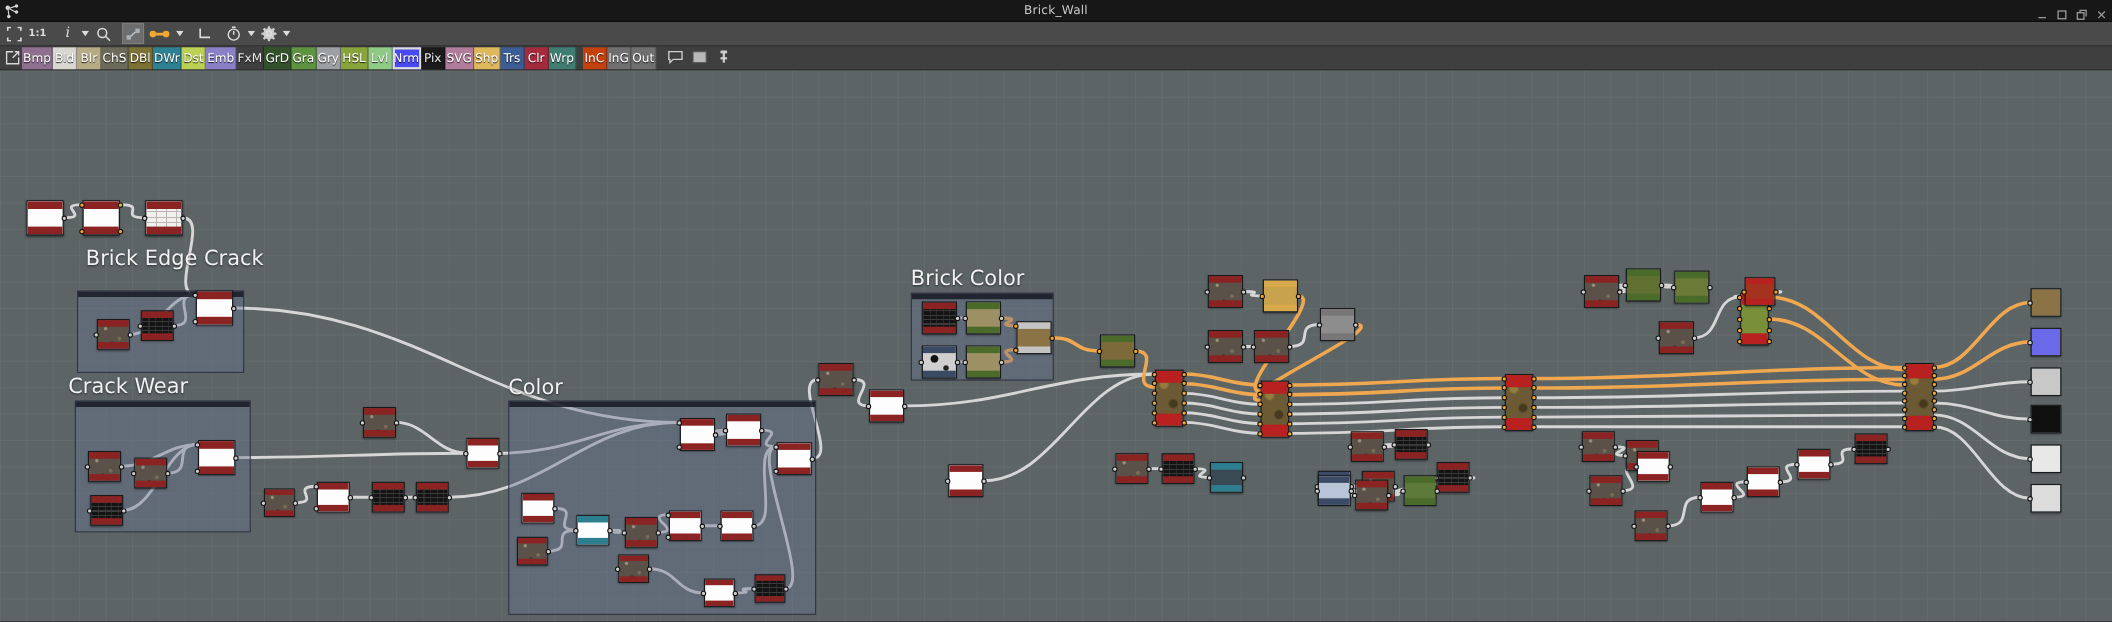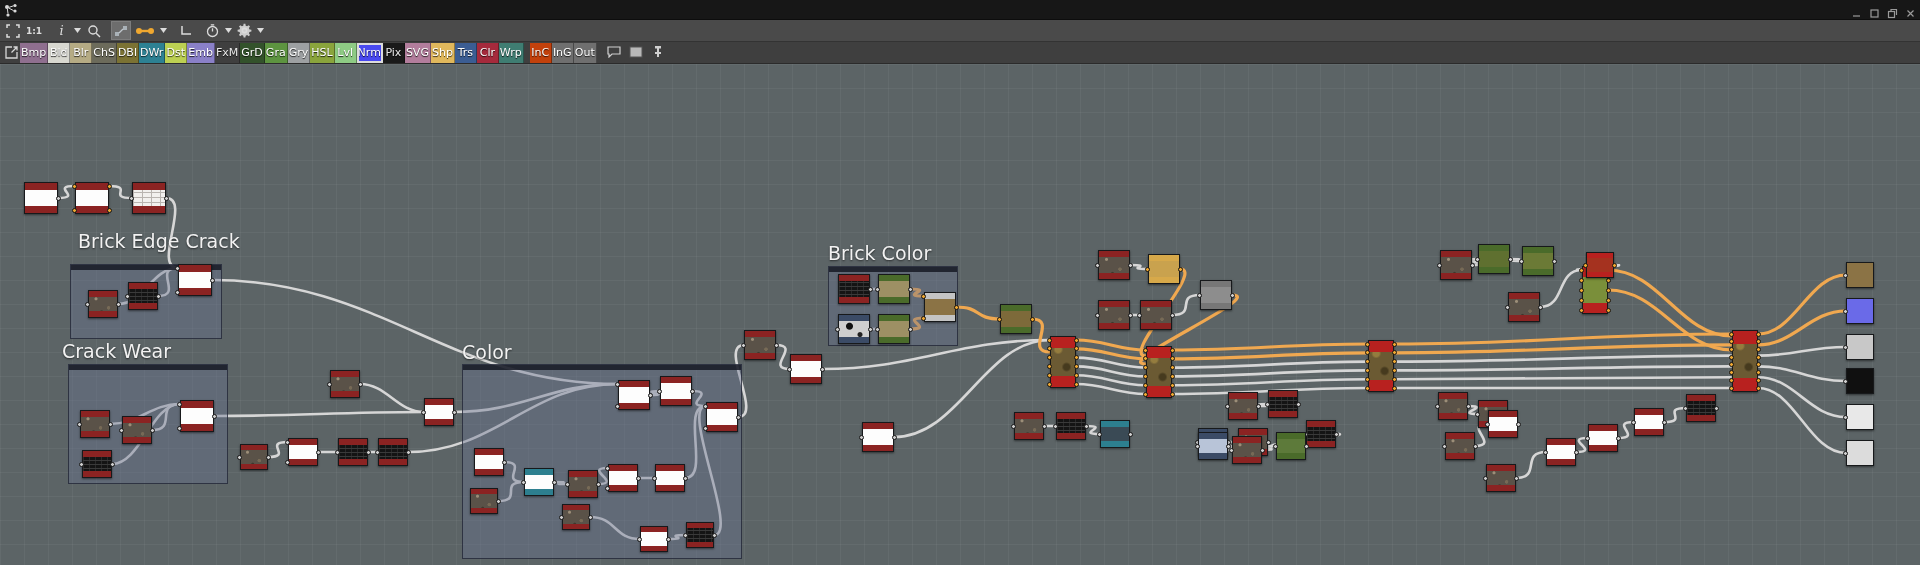--- a/index.html
+++ b/index.html
@@ -125,20 +125,21 @@
   <div class="titlebar">
     <span class="tb-left-icon">
       <svg width="15" height="15" viewBox="0 0 15 15">
         <circle cx="3" cy="4" r="2" fill="#d8d8d8"></circle>
         <circle cx="11" cy="2.5" r="1.6" fill="#d8d8d8"></circle>
         <circle cx="11" cy="8" r="1.6" fill="#d8d8d8"></circle>
         <circle cx="4" cy="12" r="1.6" fill="#d8d8d8"></circle>
         <path d="M4.5 4.5 L9.6 2.8 M4.6 5 L9.6 7.6 M3.4 6 L4 10.5" stroke="#d8d8d8" stroke-width="1" fill="none"></path>
       </svg>
     </span>
+    <div class="title-text">Brick_Wall</div>
     <div class="win-ctrls">
       <span>
         <svg width="11" height="11" viewBox="0 0 11 11">
             <path class="wc-glyph" d="M2 8 H9"></path>
           </svg>
       </span>
       <span>
         <svg width="11" height="11" viewBox="0 0 11 11">
             <rect class="wc-glyph" x="2" y="2" width="7" height="7"></rect>
           </svg>
@@ -370,21 +371,21 @@
         <path d="M1758,302.4 C1794.96,302.4 1809.04,317 1846,317" stroke="#d6d6d6" stroke-width="2.6" fill="none" stroke-linecap="round"></path>
         <path d="M1758,313.2 C1794.96,313.2 1809.04,353 1846,353" stroke="#d6d6d6" stroke-width="2.6" fill="none" stroke-linecap="round"></path>
         <path d="M1758,324 C1794.96,324 1809.04,389 1846,389" stroke="#d6d6d6" stroke-width="2.6" fill="none" stroke-linecap="round"></path>
         <path d="M1608,206 C1660.08,206 1679.92,272 1732,272" stroke="#f0a850" stroke-width="3.2" fill="none" stroke-linecap="round"></path>
         <path d="M1608,226 C1660.08,226 1679.92,286 1732,286" stroke="#f0a850" stroke-width="3.2" fill="none" stroke-linecap="round"></path>
       </svg>
 
   <div class="frame" style="left: 70px; top: 200px; width: 152px; height: 75px;">
         <div class="frame-head"></div>
       </div>
-      <div class="frame-label" style="left: 78px; top: 166px; text-align: center;">Brick Edge Crack</div>
+      <div class="frame-label" style="left: 78px; top: 160px; text-align: center;">Brick Edge Crack</div>
       <div class="frame" style="left: 68px; top: 300px; width: 160px; height: 120px;">
         <div class="frame-head"></div>
       </div>
       <div class="frame-label" style="left: 62px; top: 276px;">Crack Wear</div>
       <div class="frame" style="left: 462px; top: 300px; width: 280px; height: 195px;">
         <div class="frame-head"></div>
       </div>
       <div class="frame-label" style="left: 462px; top: 277px;">Color</div>
       <div class="frame" style="left: 828px; top: 202px; width: 130px; height: 80px;">
         <div class="frame-head"></div>

